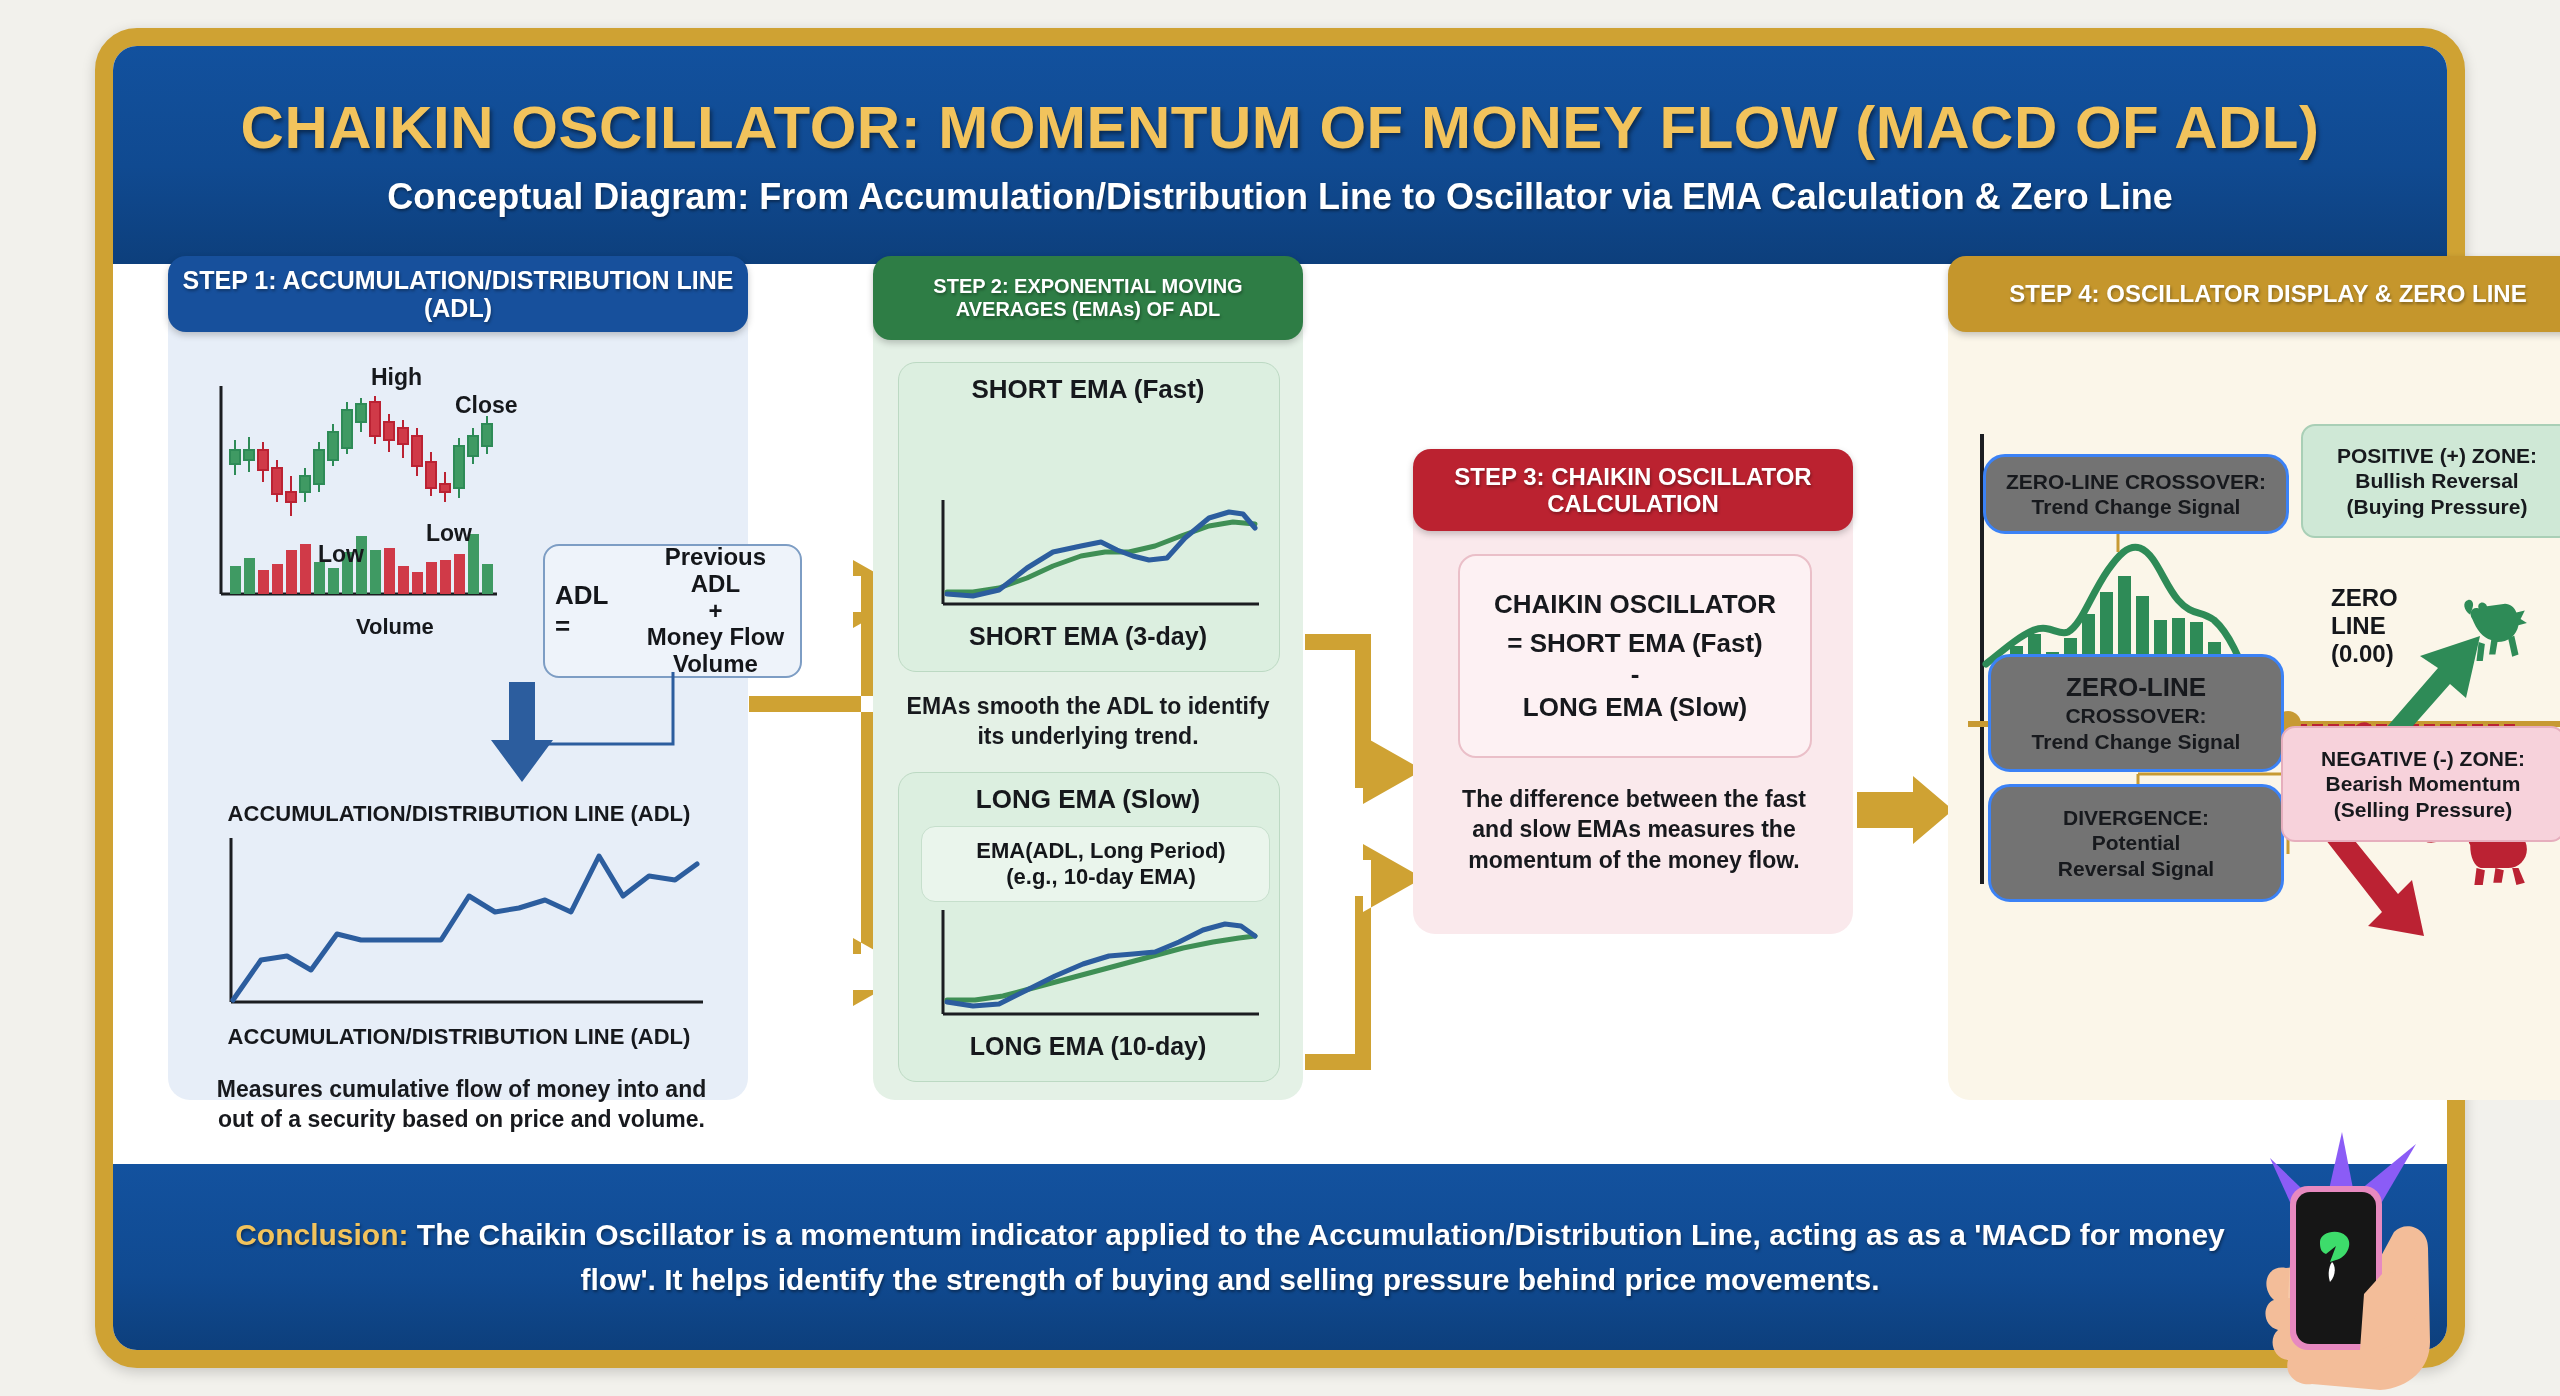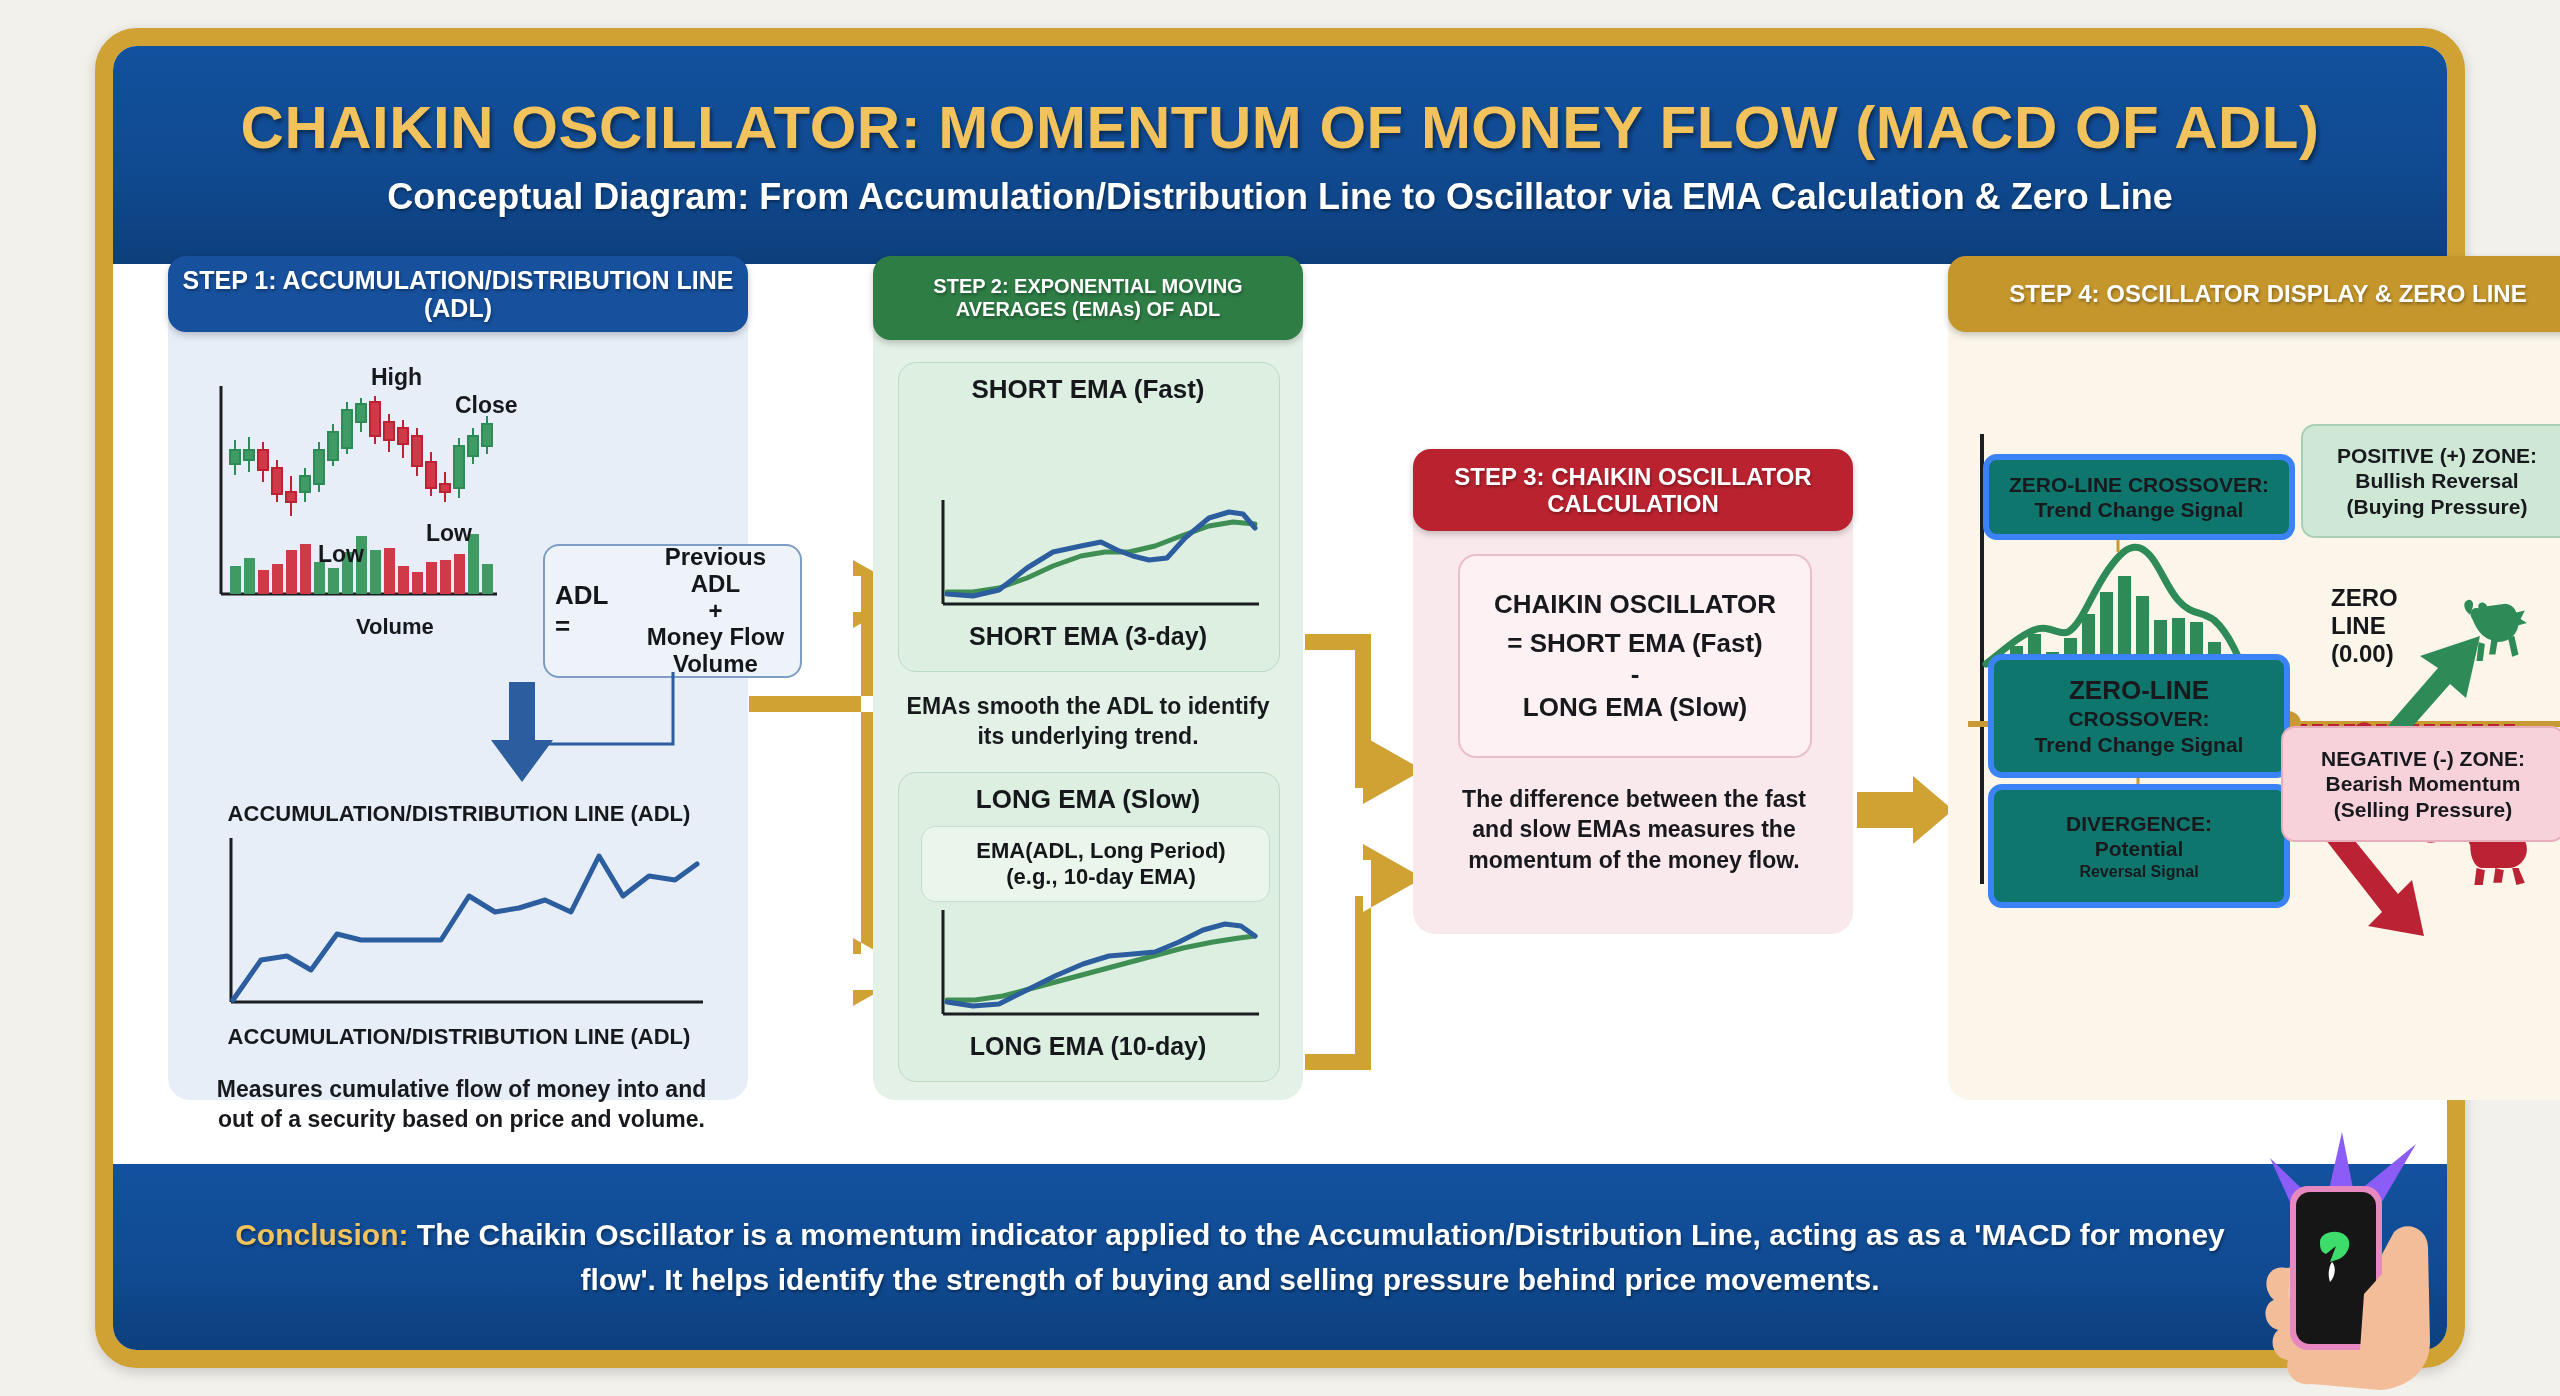--- a/index.html
+++ b/index.html
@@ -68,21 +68,21 @@
   #p3t{left:1300px;top:185px;width:440px;height:82px;background:#bb2230;font-size:24px;}
   .calcBox{
     position:absolute;background:#fdf1f3;border:2px solid #eabfc8;border-radius:18px;
     display:flex;flex-direction:column;align-items:center;justify-content:center;
     text-align:center;font-weight:bold;color:#17191d;
   }
   
   #p4{left:1835px;top:28px;width:640px;height:808px;background:#fbf6e9;}
   #p4t{left:1835px;top:-8px;width:640px;height:76px;background:#c5962c;font-size:24px;}
   .calloutY{
-    position:absolute;background:#0f766e;border:6px solid #3b82f6;border-radius:14px;
+    position:absolute;background:#737373;border:3px solid #3b82f6;border-radius:22px;
     display:flex;flex-direction:column;align-items:center;justify-content:center;
     text-align:center;color:#17191d;line-height:1.2;
   }
   .calloutG{
     position:absolute;background:#cfe8d6;border:2px solid #a9cfb6;border-radius:14px;
     display:flex;flex-direction:column;align-items:center;justify-content:center;
     text-align:center;color:#17191d;line-height:1.2;
   }
   .calloutR{
     position:absolute;background:#f7d2db;border:2px solid #e6aebd;border-radius:14px;
@@ -411,21 +411,21 @@
 
     <div class="calloutY" style="left:1875px;top:390px;width:290px;height:112px;">
       <div class="cTitle" style="font-size:26px;">ZERO-LINE</div>
       <div class="cTitle" style="font-size:21px;">CROSSOVER:</div>
       <div class="cSub" style="font-size:21px;">Trend Change Signal</div>
     </div>
 
     <div class="calloutY" style="left:1875px;top:520px;width:290px;height:112px;">
       <div class="cTitle" style="font-size:21px;">DIVERGENCE:</div>
       <div class="cSub" style="font-size:21px;">Potential</div>
-      <div class="cSub" style="font-size:16px;">Reversal Signal</div>
+      <div class="cSub" style="font-size:21px;">Reversal Signal</div>
     </div>
 
     <div class="calloutR" style="left:2168px;top:462px;width:280px;height:112px;">
       <div class="cTitle" style="font-size:21px;">NEGATIVE (-) ZONE:</div>
       <div class="cSub" style="font-size:21px;">Bearish Momentum</div>
       <div class="cSub" style="font-size:21px;">(Selling Pressure)</div>
     </div>
 
   </div>
 

